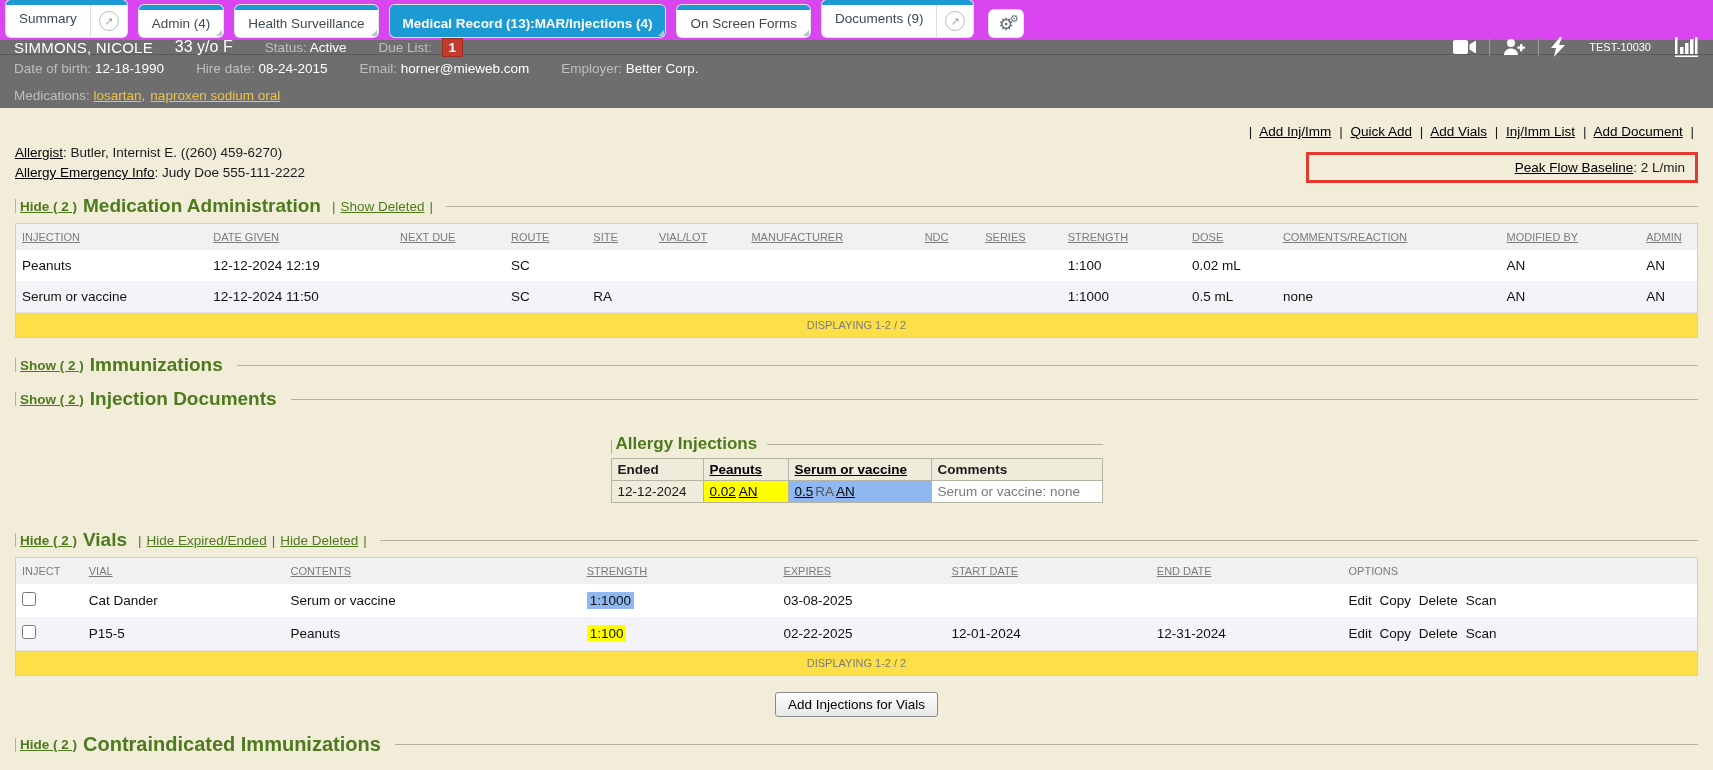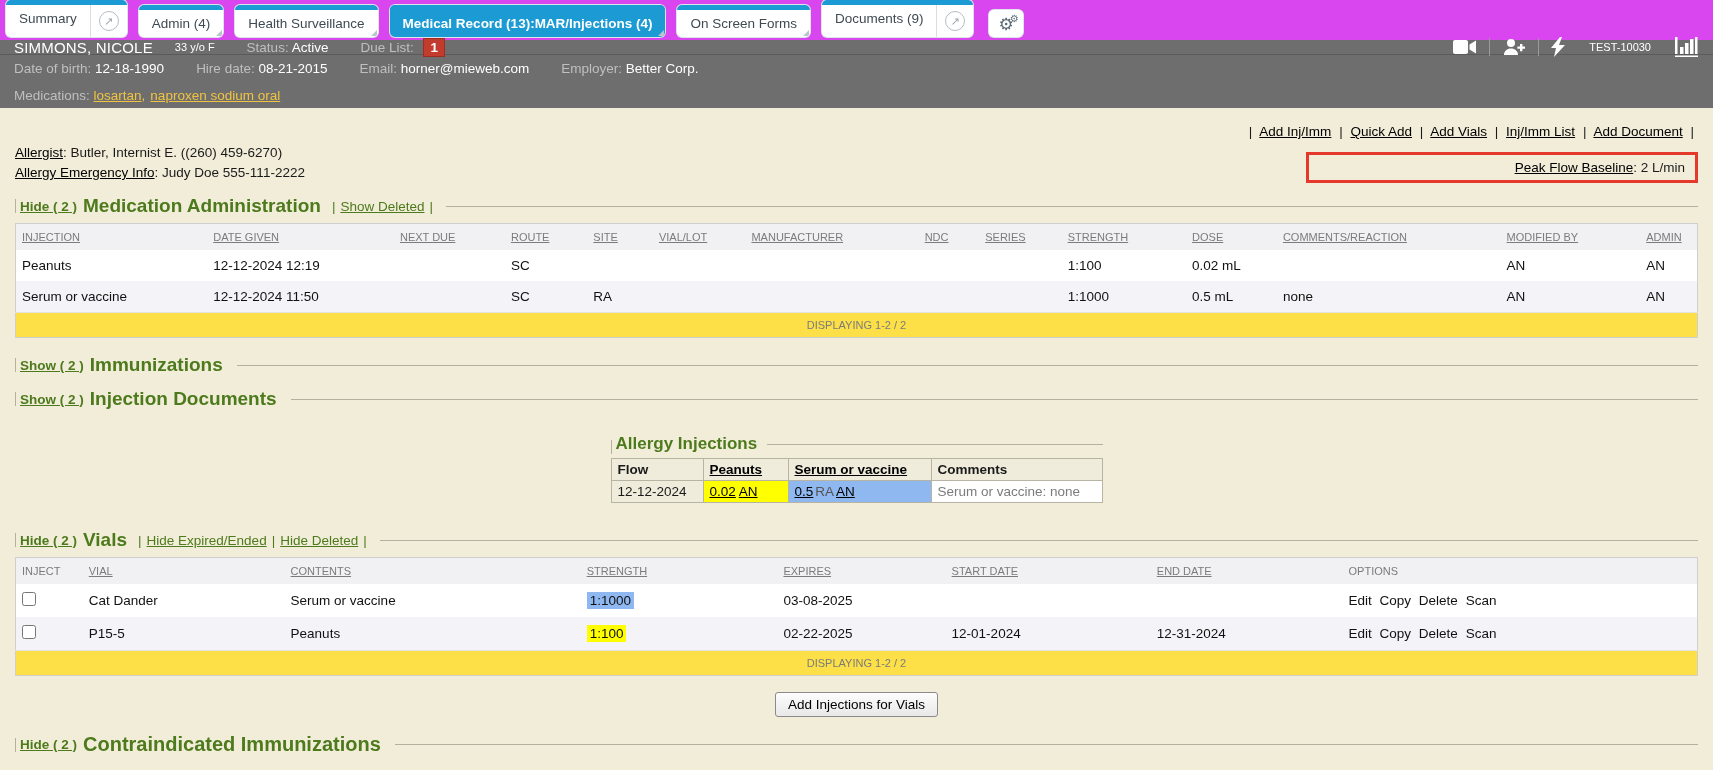--- a/index.html
+++ b/index.html
@@ -16,21 +16,21 @@
   .popout-seg { display:flex; align-items:center; padding:11px 8px 6px 8px; border-left:1px solid #d8dee3; }
   .popout-circle { width:20px; height:20px; border:1px solid #b4bcc2; border-radius:50%; color:#9aa4ab; font-size:11px; display:flex; align-items:center; justify-content:center; }
   .fold { position:absolute; right:1px; bottom:1px; width:0; height:0; border-left:6px solid transparent; border-bottom:6px solid #b9c4cc; }
   .gearbtn { background:#fff; border-radius:5px; box-shadow:0 0 0 1px #dde4ea; padding:4px 9px 2px; margin-left:4px; color:#5d6b76; font-size:17px; cursor:pointer; position:relative; }
   .gearbtn .minigear { font-size:10px; position:absolute; top:3px; right:4px; }
 
   
   .banner { background:#6e6e6e; color:#fff; }
   .banner-row1 { display:flex; align-items:center; height:15px; padding:0 14px; border-bottom:1px solid rgba(0,0,0,.18); }
   .pt-name { font-size:15px; letter-spacing:.2px; }
-  .pt-agesex { margin-left:22px; font-size:11px; }
+  .pt-agesex { margin-left:22px; font-size:16px; }
   .blabel { color:#bfbfbf; }
   .bval { color:#fff; }
   .banner-pair { margin-left:32px; }
   .due-badge { display:inline-block; background:#c23b2c; color:#fff; font-weight:bold; padding:1px 6px; margin-left:6px; border:1px solid #9e2c1f; }
   .banner-right { margin-left:auto; display:flex; align-items:center; gap:12px; }
   .vdiv { width:1px; height:18px; background:#9a9a9a; }
   .bicon svg { display:block; }
   .chart-id { font-size:11px; margin:0 12px; }
   .banner-row2 { display:flex; align-items:center; height:27px; padding:0 14px; }
   .banner-row2 .banner-pair:first-child { margin-left:0; }
@@ -175,21 +175,21 @@
       </span>
     </span>
   </div>
   <div class="banner-row2">
     <span class="banner-pair">
       <span class="blabel">Date of birth:</span>
       <span class="bval">12-18-1990</span>
     </span>
     <span class="banner-pair">
       <span class="blabel">Hire date:</span>
-      <span class="bval">08-21-2015</span>
+      <span class="bval">08-24-2015</span>
     </span>
     <span class="banner-pair">
       <span class="blabel">Email:</span>
       <span class="bval">horner@mieweb.com</span>
     </span>
     <span class="banner-pair">
       <span class="blabel">Employer:</span>
       <span class="bval">Better Corp.</span>
     </span>
   </div>
@@ -328,21 +328,21 @@
 
   <div class="ai-wrap">
     <div class="ai-title-row">
       <span class="tick"></span>
       <h3>Allergy Injections</h3>
       <span class="line"></span>
     </div>
     <table class="ai">
       <tbody>
           <tr>
-        <th style="width:92px;">Flow</th>
+        <th style="width:92px;">Ended</th>
         <th style="width:85px;"><a>Peanuts</a></th>
         <th style="width:143px;"><a>Serum or vaccine</a></th>
         <th>Comments</th>
       </tr>
       <tr>
         <td class="ai-date">12-12-2024</td>
         <td class="ai-yellow">
           <a>0.02</a>
           <a>AN</a>
         </td>

